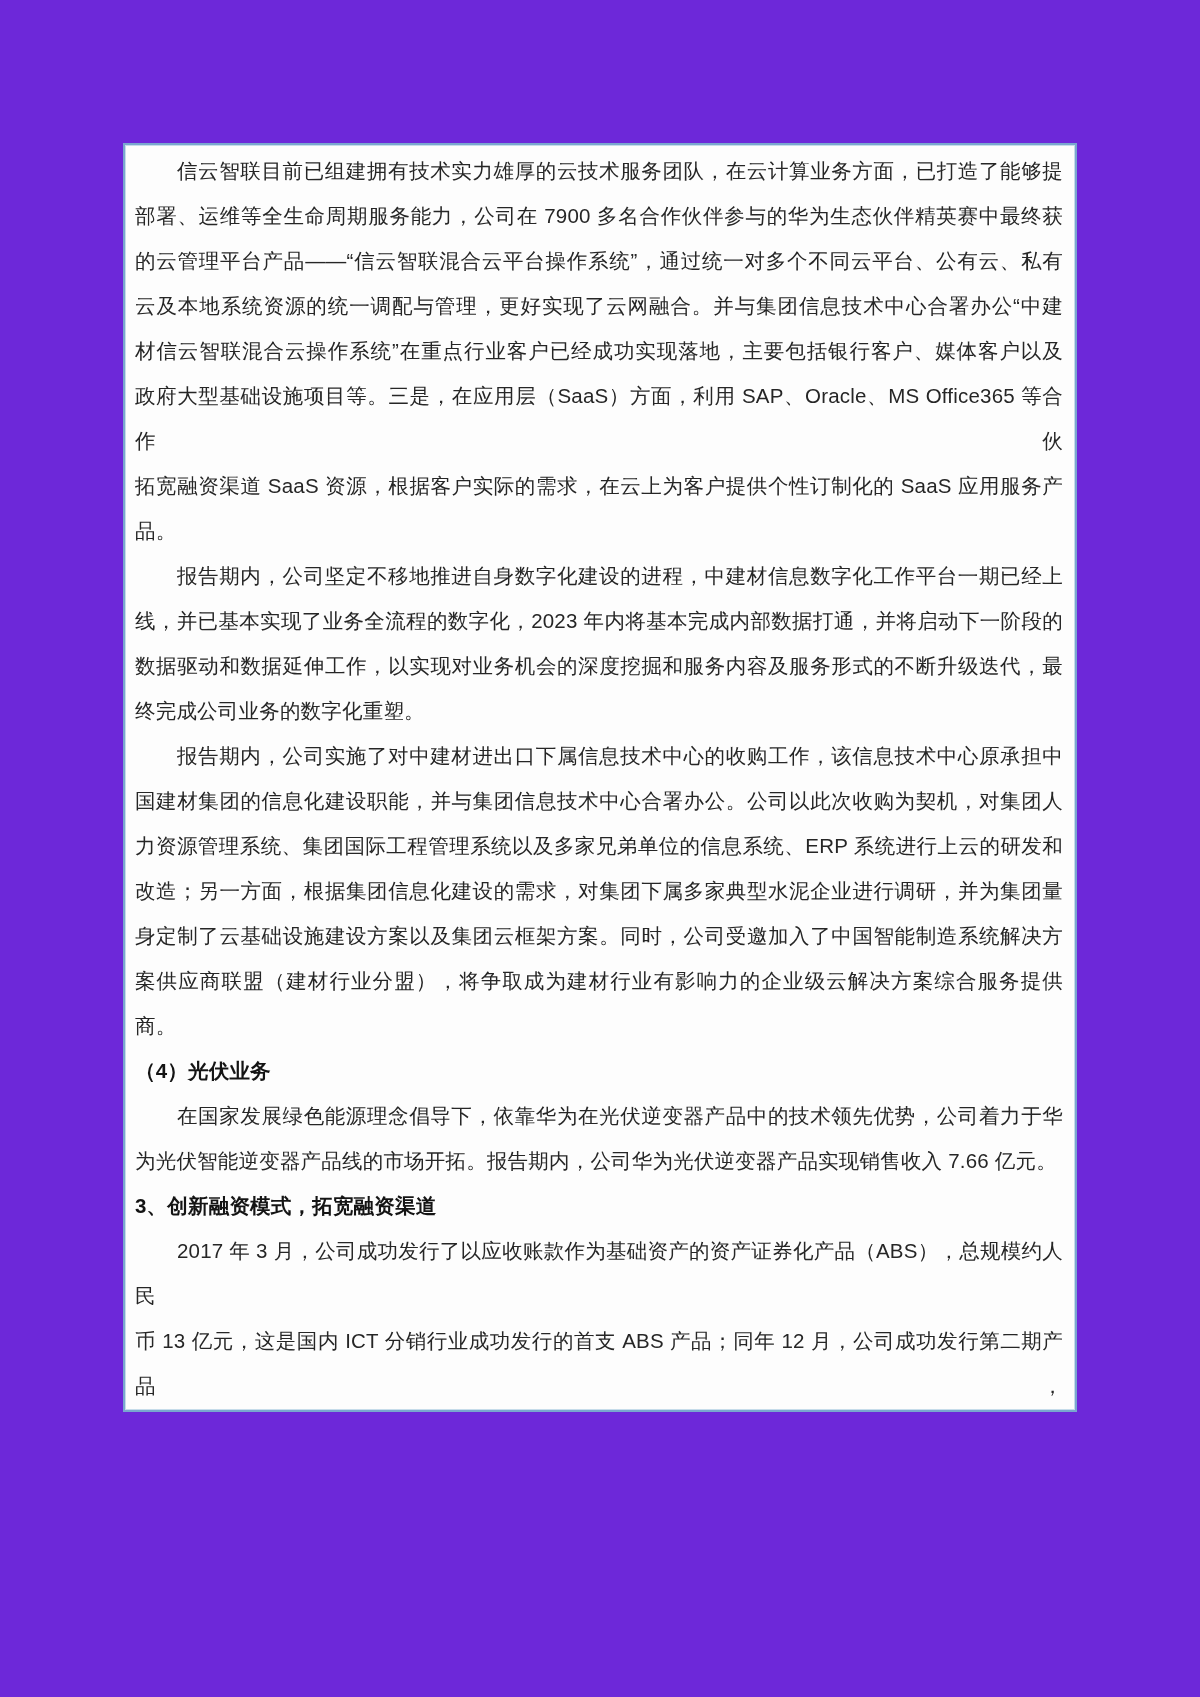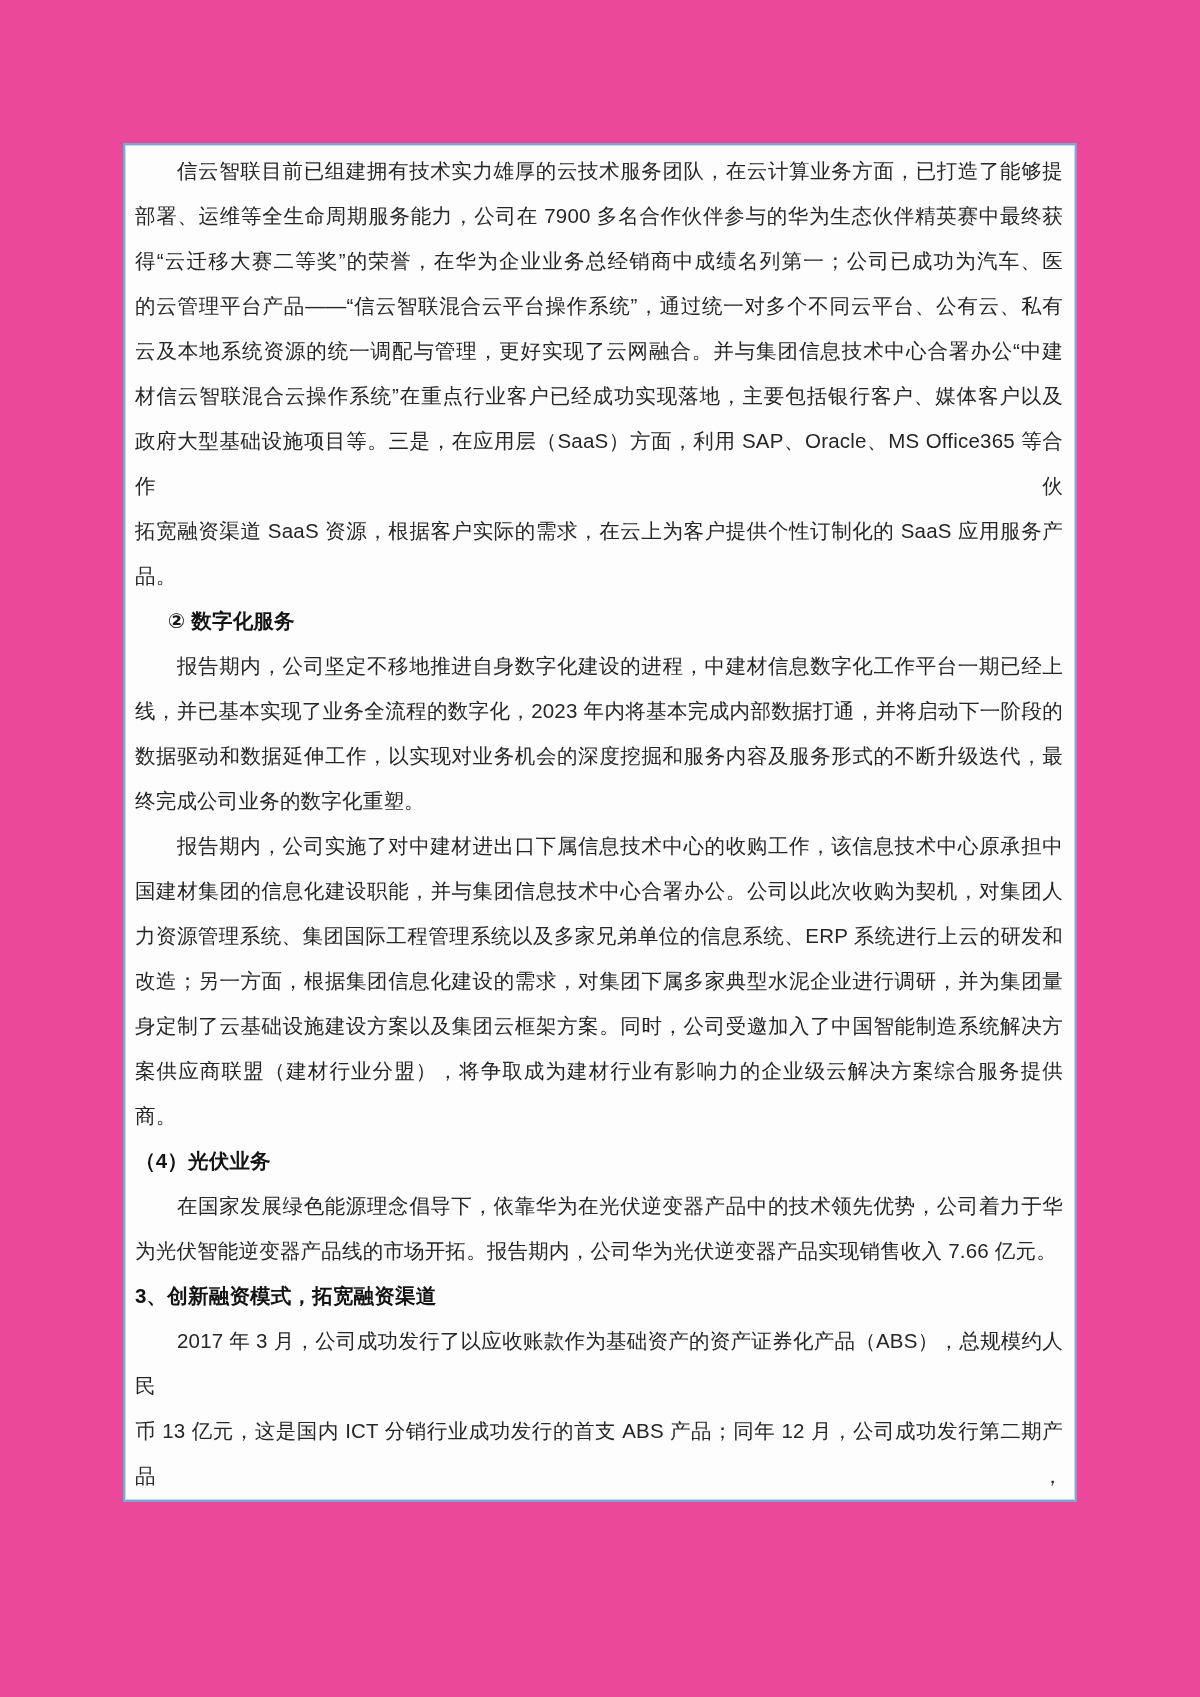--- a/index.html
+++ b/index.html
@@ -4,21 +4,21 @@
 <style>
   html, body {
     margin: 0;
     padding: 0;
     background: #ffffff;
   }
   .page {
     position: relative;
     width: 1200px;
     height: 1697px;
-    background: #ec4899;
+    background: #6d28d9;
     font-family: "Liberation Sans", "DejaVu Sans", sans-serif;
     overflow: hidden;
   }
   .textbox {
     position: absolute;
     left: 123px;
     top: 143px;
     width: 954px;
     box-sizing: border-box;
     border: 2px solid #79a7cf;
@@ -50,28 +50,26 @@
     letter-spacing: 0.2px;
   }
 </style>
 </head>
 <body>
 
 <div class="page">
   <div class="textbox" style="border-color: rgb(121, 167, 207); color: rgb(38, 38, 38);">
       <div class="line indent">信云智联目前已组建拥有技术实力雄厚的云技术服务团队，在云计算业务方面，已打造了能够提</div>
       <div class="line">部署、运维等全生命周期服务能力，公司在 7900 多名合作伙伴参与的华为生态伙伴精英赛中最终获</div>
-      <div class="line">得“云迁移大赛二等奖”的荣誉，在华为企业业务总经销商中成绩名列第一；公司已成功为汽车、医</div>
       <div class="line">的云管理平台产品——“信云智联混合云平台操作系统”，通过统一对多个不同云平台、公有云、私有</div>
       <div class="line">云及本地系统资源的统一调配与管理，更好实现了云网融合。并与集团信息技术中心合署办公“中建</div>
       <div class="line">材信云智联混合云操作系统”在重点行业客户已经成功实现落地，主要包括银行客户、媒体客户以及</div>
       <div class="line">政府大型基础设施项目等。三是，在应用层（SaaS）方面，利用 SAP、Oracle、MS Office365 等合作伙</div>
       <div class="line">拓宽融资渠道 SaaS 资源，根据客户实际的需求，在云上为客户提供个性订制化的 SaaS 应用服务产</div>
       <div class="line para-end">品。</div>
-      <div class="heading" style="padding-left: 1.6em;">② 数字化服务</div>
       <div class="line indent">报告期内，公司坚定不移地推进自身数字化建设的进程，中建材信息数字化工作平台一期已经上</div>
       <div class="line">线，并已基本实现了业务全流程的数字化，2023 年内将基本完成内部数据打通，并将启动下一阶段的</div>
       <div class="line">数据驱动和数据延伸工作，以实现对业务机会的深度挖掘和服务内容及服务形式的不断升级迭代，最</div>
       <div class="line para-end">终完成公司业务的数字化重塑。</div>
       <div class="line indent">报告期内，公司实施了对中建材进出口下属信息技术中心的收购工作，该信息技术中心原承担中</div>
       <div class="line">国建材集团的信息化建设职能，并与集团信息技术中心合署办公。公司以此次收购为契机，对集团人</div>
       <div class="line">力资源管理系统、集团国际工程管理系统以及多家兄弟单位的信息系统、ERP 系统进行上云的研发和</div>
       <div class="line">改造；另一方面，根据集团信息化建设的需求，对集团下属多家典型水泥企业进行调研，并为集团量</div>
       <div class="line">身定制了云基础设施建设方案以及集团云框架方案。同时，公司受邀加入了中国智能制造系统解决方</div>
       <div class="line para-end">案供应商联盟（建材行业分盟），将争取成为建材行业有影响力的企业级云解决方案综合服务提供商。</div>

